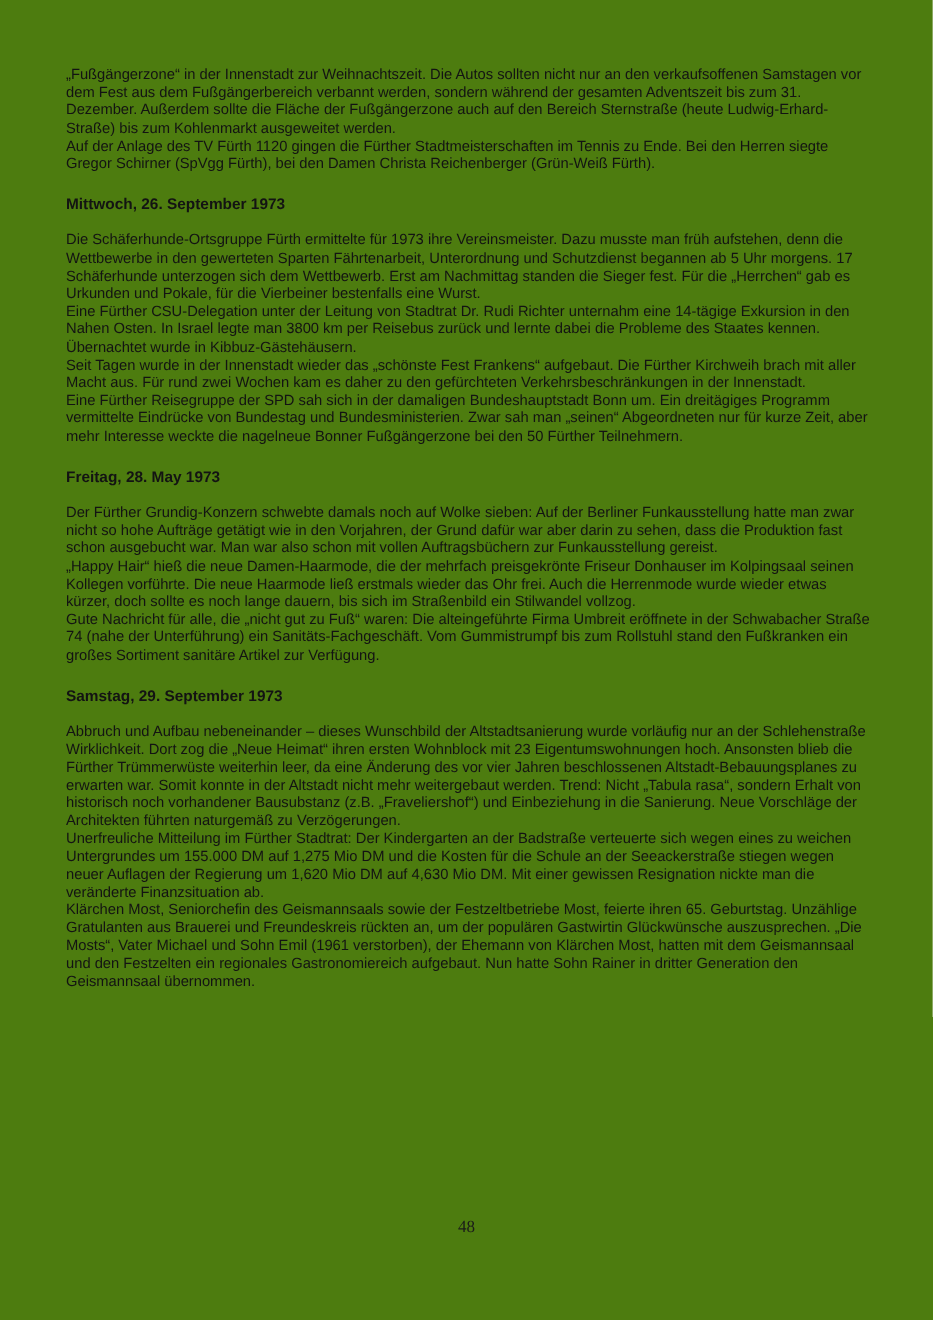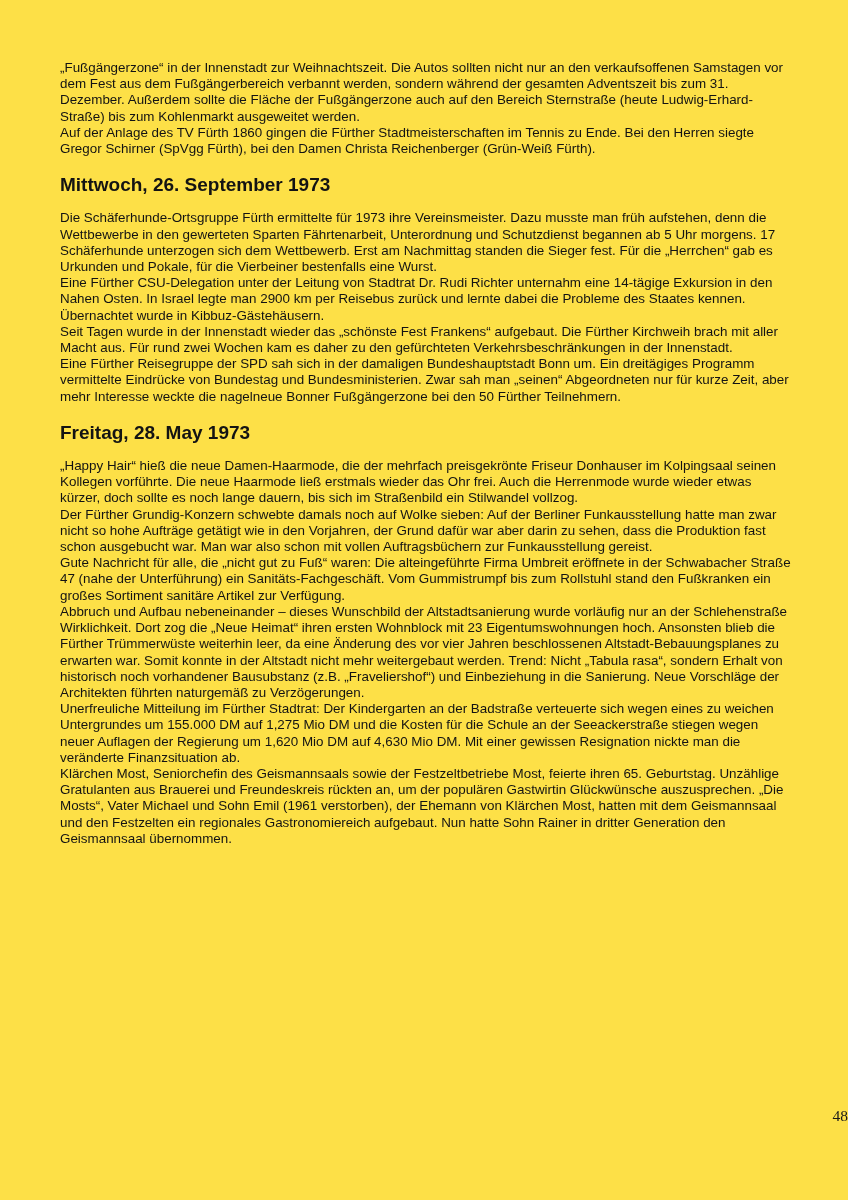--- a/index.html
+++ b/index.html
@@ -4,70 +4,71 @@
 <style>
   html, body {
     margin: 0;
     padding: 0;
     background: #ffffff;
   }
   .page {
     position: relative;
     width: 848px;
     height: 1200px;
-    background: #fde047;
+    background: #4d7c0f;
     overflow: hidden;
   }
   .content {
     position: absolute;
     left: 60px;
     top: 60px;
     width: 734px;
     font-family: "Liberation Sans", "DejaVu Sans", sans-serif;
     font-size: 13.4px;
     line-height: 16.2px;
     color: #131313;
     text-align: left;
   }
   .content p {
     margin: 0;
   }
   .section-heading {
     font-family: "Liberation Sans", "DejaVu Sans", sans-serif;
-    font-size: 19px;
+    font-size: 14px;
     line-height: 16.2px;
     font-weight: bold;
     color: #131313;
     margin: 20px 0 17px 0;
   }
   .page-number {
     position: absolute;
     left: 0;
     top: 1107px;
     width: 100%;
-    text-align: right;
+    text-align: center;
     font-family: "Liberation Serif", "DejaVu Serif", serif;
     font-size: 15.5px;
     color: #1a1a1a;
   }
 </style>
 </head>
 <body>
 
 <div class="page">
   <main class="content">
       <p>„Fußgängerzone“ in der Innenstadt zur Weihnachtszeit. Die Autos sollten nicht nur an den verkaufsoffenen Samstagen vor dem Fest aus dem Fußgängerbereich verbannt werden, sondern während der gesamten Adventszeit bis zum 31. Dezember. Außerdem sollte die Fläche der Fußgängerzone auch auf den Bereich Sternstraße (heute Ludwig-Erhard-Straße) bis zum Kohlenmarkt ausgeweitet werden.</p>
-      <p>Auf der Anlage des TV Fürth 1860 gingen die Fürther Stadtmeisterschaften im Tennis zu Ende. Bei den Herren siegte Gregor Schirner (SpVgg Fürth), bei den Damen Christa Reichenberger (Grün-Weiß Fürth).</p>
+      <p>Auf der Anlage des TV Fürth 1120 gingen die Fürther Stadtmeisterschaften im Tennis zu Ende. Bei den Herren siegte Gregor Schirner (SpVgg Fürth), bei den Damen Christa Reichenberger (Grün-Weiß Fürth).</p>
       <h3 class="section-heading">Mittwoch, 26. September 1973</h3>
       <p>Die Schäferhunde-Ortsgruppe Fürth ermittelte für 1973 ihre Vereinsmeister. Dazu musste man früh aufstehen, denn die Wettbewerbe in den gewerteten Sparten Fährtenarbeit, Unterordnung und Schutzdienst begannen ab 5 Uhr morgens. 17 Schäferhunde unterzogen sich dem Wettbewerb. Erst am Nachmittag standen die Sieger fest. Für die „Herrchen“ gab es Urkunden und Pokale, für die Vierbeiner bestenfalls eine Wurst.</p>
-      <p>Eine Fürther CSU-Delegation unter der Leitung von Stadtrat Dr. Rudi Richter unternahm eine 14-tägige Exkursion in den Nahen Osten. In Israel legte man 2900 km per Reisebus zurück und lernte dabei die Probleme des Staates kennen. Übernachtet wurde in Kibbuz-Gästehäusern.</p>
+      <p>Eine Fürther CSU-Delegation unter der Leitung von Stadtrat Dr. Rudi Richter unternahm eine 14-tägige Exkursion in den Nahen Osten. In Israel legte man 3800 km per Reisebus zurück und lernte dabei die Probleme des Staates kennen. Übernachtet wurde in Kibbuz-Gästehäusern.</p>
       <p>Seit Tagen wurde in der Innenstadt wieder das „schönste Fest Frankens“ aufgebaut. Die Fürther Kirchweih brach mit aller Macht aus. Für rund zwei Wochen kam es daher zu den gefürchteten Verkehrsbeschränkungen in der Innenstadt.</p>
       <p>Eine Fürther Reisegruppe der SPD sah sich in der damaligen Bundeshauptstadt Bonn um. Ein dreitägiges Programm vermittelte Eindrücke von Bundestag und Bundesministerien. Zwar sah man „seinen“ Abgeordneten nur für kurze Zeit, aber mehr Interesse weckte die nagelneue Bonner Fußgängerzone bei den 50 Fürther Teilnehmern.</p>
       <h3 class="section-heading">Freitag, 28. May 1973</h3>
+      <p>Der Fürther Grundig-Konzern schwebte damals noch auf Wolke sieben: Auf der Berliner Funkausstellung hatte man zwar nicht so hohe Aufträge getätigt wie in den Vorjahren, der Grund dafür war aber darin zu sehen, dass die Produktion fast schon ausgebucht war. Man war also schon mit vollen Auftragsbüchern zur Funkausstellung gereist.</p>
       <p>„Happy Hair“ hieß die neue Damen-Haarmode, die der mehrfach preisgekrönte Friseur Donhauser im Kolpingsaal seinen Kollegen vorführte. Die neue Haarmode ließ erstmals wieder das Ohr frei. Auch die Herrenmode wurde wieder etwas kürzer, doch sollte es noch lange dauern, bis sich im Straßenbild ein Stilwandel vollzog.</p>
-      <p>Der Fürther Grundig-Konzern schwebte damals noch auf Wolke sieben: Auf der Berliner Funkausstellung hatte man zwar nicht so hohe Aufträge getätigt wie in den Vorjahren, der Grund dafür war aber darin zu sehen, dass die Produktion fast schon ausgebucht war. Man war also schon mit vollen Auftragsbüchern zur Funkausstellung gereist.</p>
-      <p>Gute Nachricht für alle, die „nicht gut zu Fuß“ waren: Die alteingeführte Firma Umbreit eröffnete in der Schwabacher Straße 47 (nahe der Unterführung) ein Sanitäts-Fachgeschäft. Vom Gummistrumpf bis zum Rollstuhl stand den Fußkranken ein großes Sortiment sanitäre Artikel zur Verfügung.</p>
+      <p>Gute Nachricht für alle, die „nicht gut zu Fuß“ waren: Die alteingeführte Firma Umbreit eröffnete in der Schwabacher Straße 74 (nahe der Unterführung) ein Sanitäts-Fachgeschäft. Vom Gummistrumpf bis zum Rollstuhl stand den Fußkranken ein großes Sortiment sanitäre Artikel zur Verfügung.</p>
+      <h3 class="section-heading">Samstag, 29. September 1973</h3>
       <p>Abbruch und Aufbau nebeneinander – dieses Wunschbild der Altstadtsanierung wurde vorläufig nur an der Schlehenstraße Wirklichkeit. Dort zog die „Neue Heimat“ ihren ersten Wohnblock mit 23 Eigentumswohnungen hoch. Ansonsten blieb die Fürther Trümmerwüste weiterhin leer, da eine Änderung des vor vier Jahren beschlossenen Altstadt-Bebauungsplanes zu erwarten war. Somit konnte in der Altstadt nicht mehr weitergebaut werden. Trend: Nicht „Tabula rasa“, sondern Erhalt von historisch noch vorhandener Bausubstanz (z.B. „Fraveliershof“) und Einbeziehung in die Sanierung. Neue Vorschläge der Architekten führten naturgemäß zu Verzögerungen.</p>
       <p>Unerfreuliche Mitteilung im Fürther Stadtrat: Der Kindergarten an der Badstraße verteuerte sich wegen eines zu weichen Untergrundes um 155.000 DM auf 1,275 Mio DM und die Kosten für die Schule an der Seeackerstraße stiegen wegen neuer Auflagen der Regierung um 1,620 Mio DM auf 4,630 Mio DM. Mit einer gewissen Resignation nickte man die veränderte Finanzsituation ab.</p>
       <p>Klärchen Most, Seniorchefin des Geismannsaals sowie der Festzeltbetriebe Most, feierte ihren 65. Geburtstag. Unzählige Gratulanten aus Brauerei und Freundeskreis rückten an, um der populären Gastwirtin Glückwünsche auszusprechen. „Die Mosts“, Vater Michael und Sohn Emil (1961 verstorben), der Ehemann von Klärchen Most, hatten mit dem Geismannsaal und den Festzelten ein regionales Gastronomiereich aufgebaut. Nun hatte Sohn Rainer in dritter Generation den Geismannsaal übernommen.</p>
     </main>
   <div class="page-number">48</div>
 </div>
 
 </body></html>

